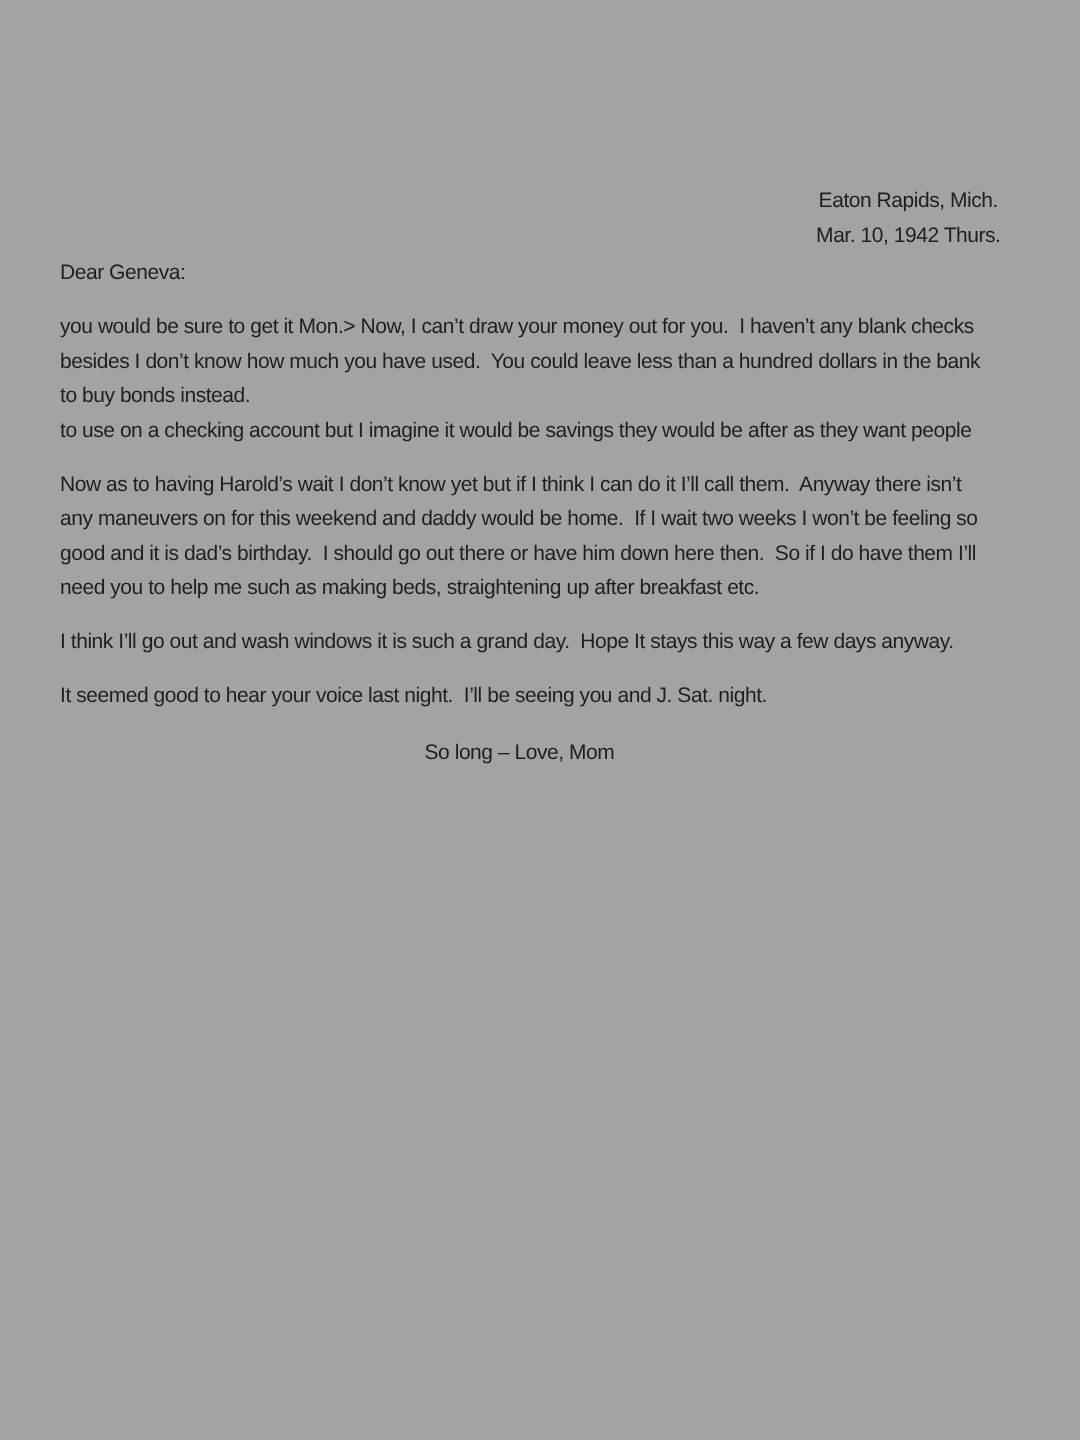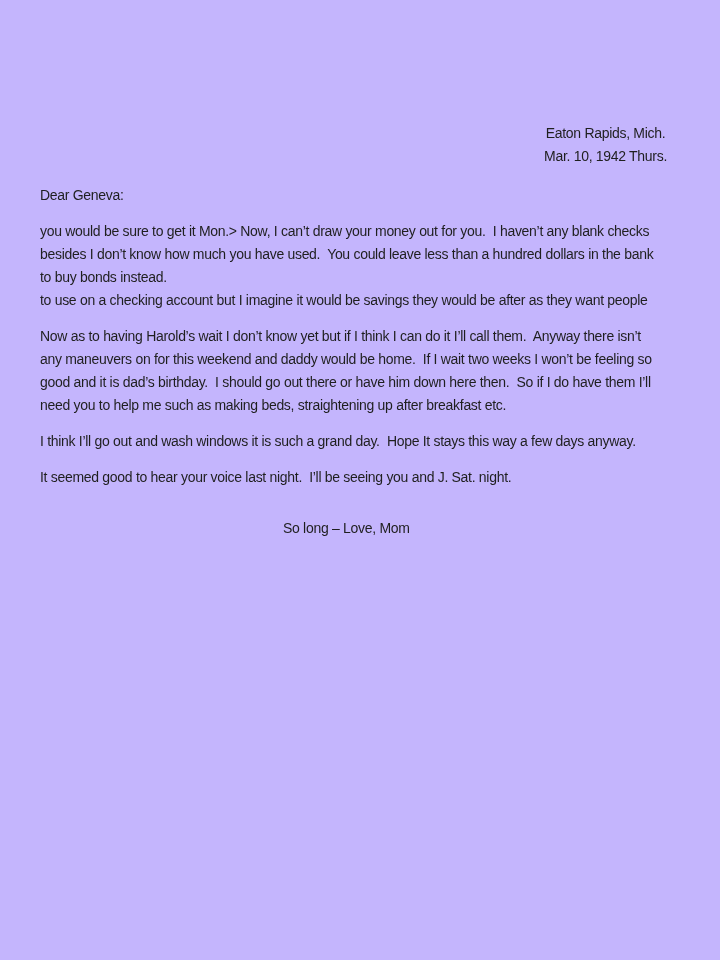--- a/index.html
+++ b/index.html
@@ -4,47 +4,47 @@
 <style>
   html, body {
     margin: 0;
     padding: 0;
     background: #ffffff;
   }
   .page {
     position: relative;
     width: 720px;
     height: 960px;
-    background: #c4b5fd;
+    background: #a3a3a3;
     box-sizing: border-box;
     padding: 122px 38px 0 40px;
     font-family: "Liberation Sans", sans-serif;
     font-size: 14px;
     letter-spacing: -0.3px;
     line-height: 23px;
     color: #1f1f1f;
     overflow: hidden;
   }
   .letterhead {
     width: fit-content;
     margin-left: auto;
     margin-right: 15px;
     text-align: center;
   }
   .salutation {
-    margin-top: 16px;
+    margin-top: 2px;
   }
   .paragraph {
     margin-top: 13px;
   }
   .line {
     white-space: pre;
   }
   .closing {
-    margin-top: 28px;
+    margin-top: 15px;
     margin-left: 243px;
     white-space: pre;
   }
 </style>
 </head>
 <body>
 
 <div class="page">
 
   <div class="letterhead">

